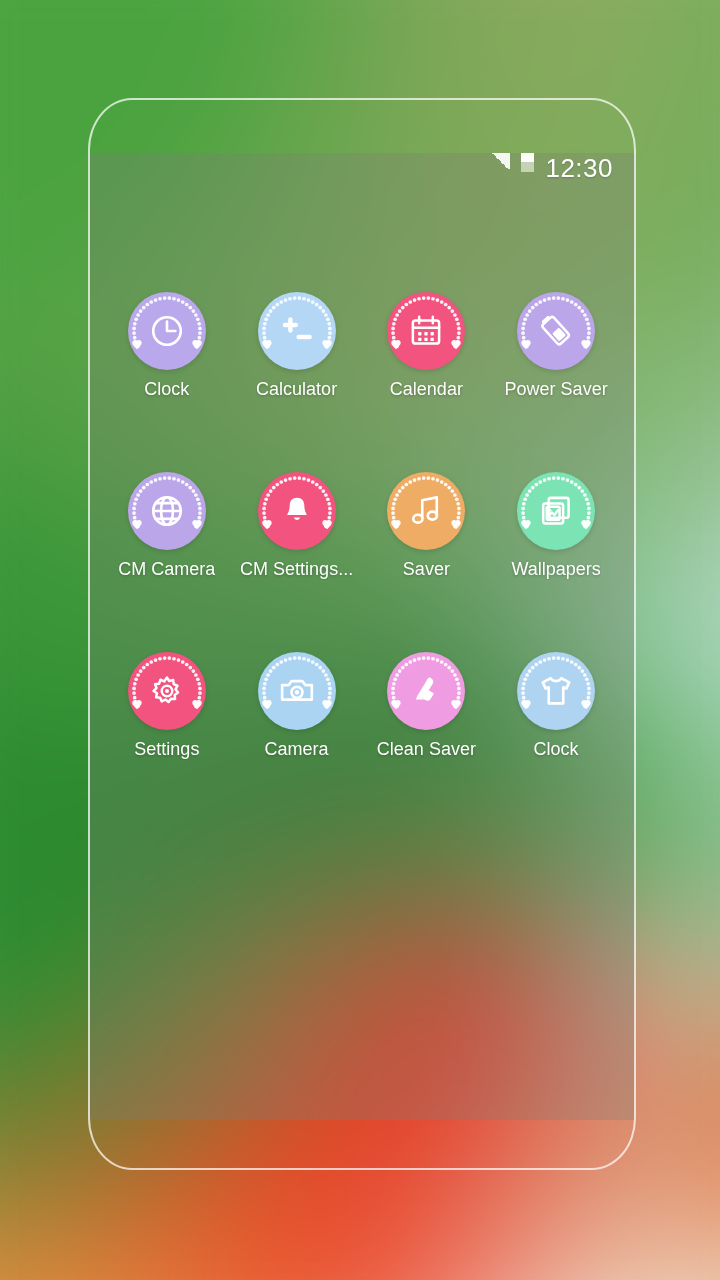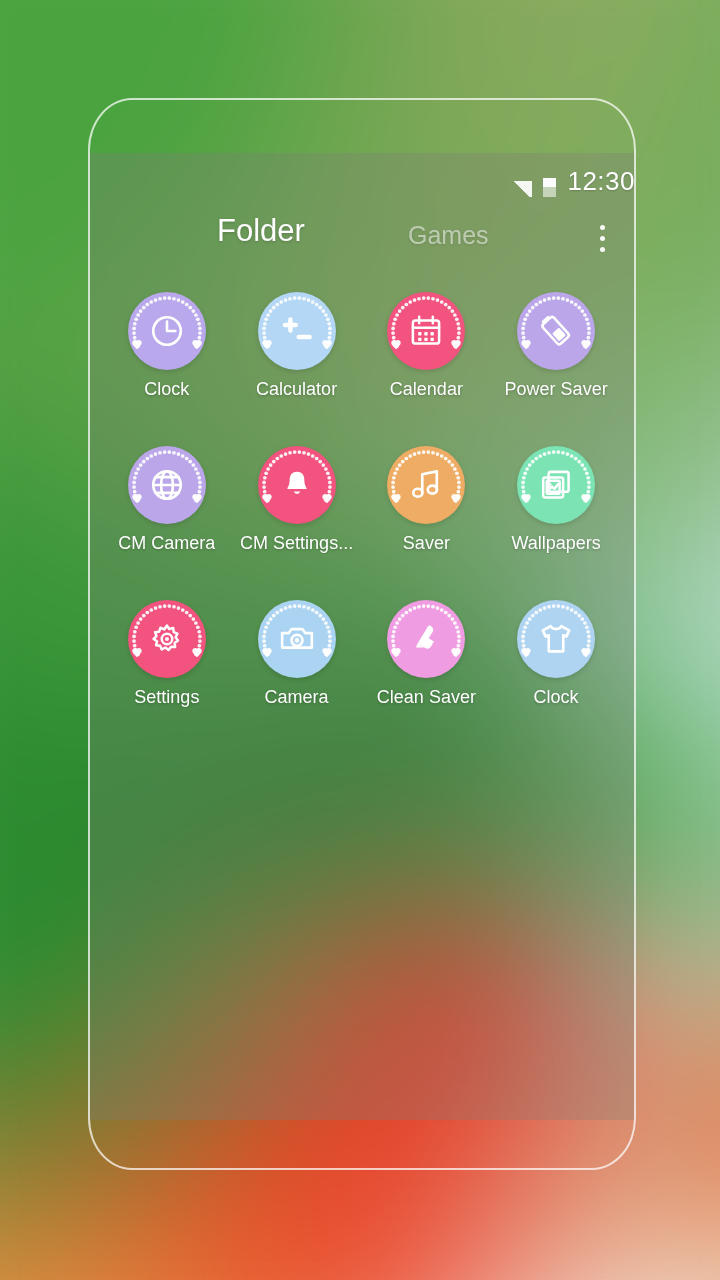--- a/index.html
+++ b/index.html
@@ -85,22 +85,22 @@
     overflow:hidden;
   }
   #screen .veil{
     position:absolute; inset:0;
     background:rgba(126,126,120,.30);
   }
 
   
   #status-bar{
     position:absolute; left:8px; top:0; right:0; height:44px;
-    display:flex; align-items:flex-end; justify-content:flex-end;
-    gap:11px;
+    display:flex; align-items:flex-start; justify-content:flex-end;
+    padding-right:22px; gap:11px;
     z-index:5;
   }
   #status-bar .sig{
     width:20px; height:16px;
     background:linear-gradient(225deg, rgba(255,255,255,.92) 0 50%, transparent 50%);
   }
   #status-bar .batt{
     position:relative;
     width:13px; height:19px;
     border:0;
@@ -138,21 +138,21 @@
     width:5px; height:5px; border-radius:50%;
     background:rgba(255,255,255,.95);
     display:block;
   }
 
   
   #app-grid{
     position:absolute; left:0; top:139px; right:0;
     display:grid;
     grid-template-columns:repeat(4,1fr);
-    row-gap:46px;
+    row-gap:72px;
     padding:0 14px;
     z-index:5;
   }
   .app{
     display:flex; flex-direction:column; align-items:center;
     cursor:pointer;
   }
   .icon-wrap{
     position:relative;
     width:78px; height:78px;
@@ -188,29 +188,20 @@
     <div class="blobs"></div>
   </div>
   <div class="veil"></div>
 
   <div id="status-bar">
     <span class="sig"></span>
     <span class="batt"></span>
     <span class="clock">12:30</span>
   </div>
 
-  <div id="tab-bar">
-    <div id="tab-active">Folder</div>
-    <div id="tab-inactive">Games</div>
-    <div id="overflow-menu">
-      <i></i>
-        <i></i>
-        <i></i>
-    </div>
-  </div>
 
   <div id="app-grid">
       <div class="app">
         <div class="icon-wrap">
           <div class="icon-disc" style="background: rgb(185, 168, 236);"></div>
           <div class="icon-deco"><svg width="78" height="78" viewBox="0 0 78 78">
               <circle cx="9.86" cy="54.49" r="1.85" fill="rgba(255,255,255,.92)"></circle>
               <circle cx="7.96" cy="50.21" r="1.85" fill="rgba(255,255,255,.92)"></circle>
               <circle cx="6.69" cy="45.71" r="1.85" fill="rgba(255,255,255,.92)"></circle>
               <circle cx="6.06" cy="41.06" r="1.85" fill="rgba(255,255,255,.92)"></circle>

